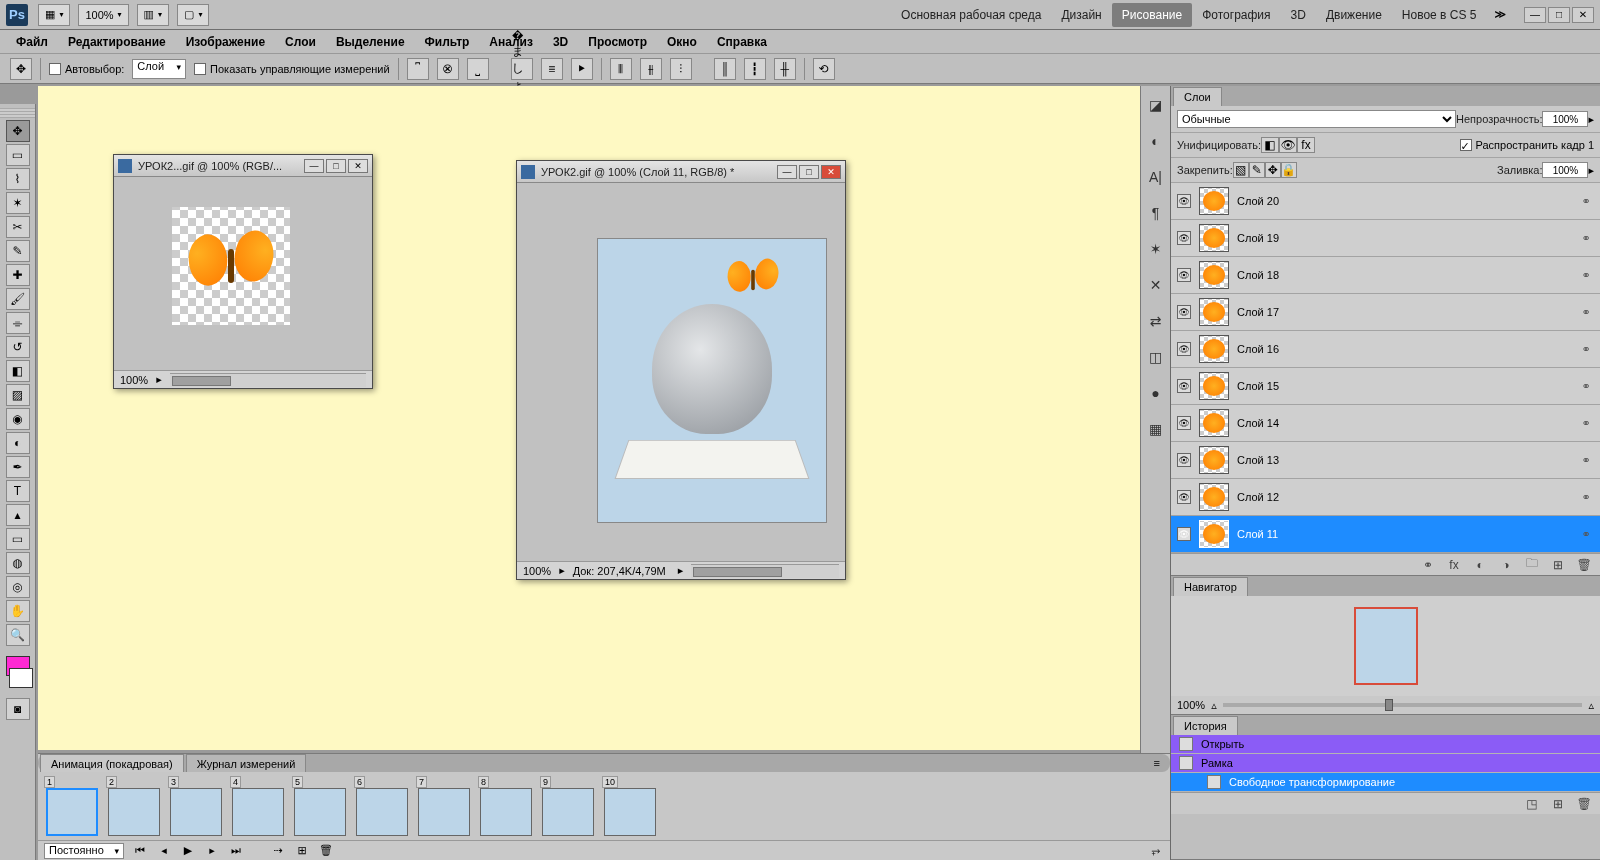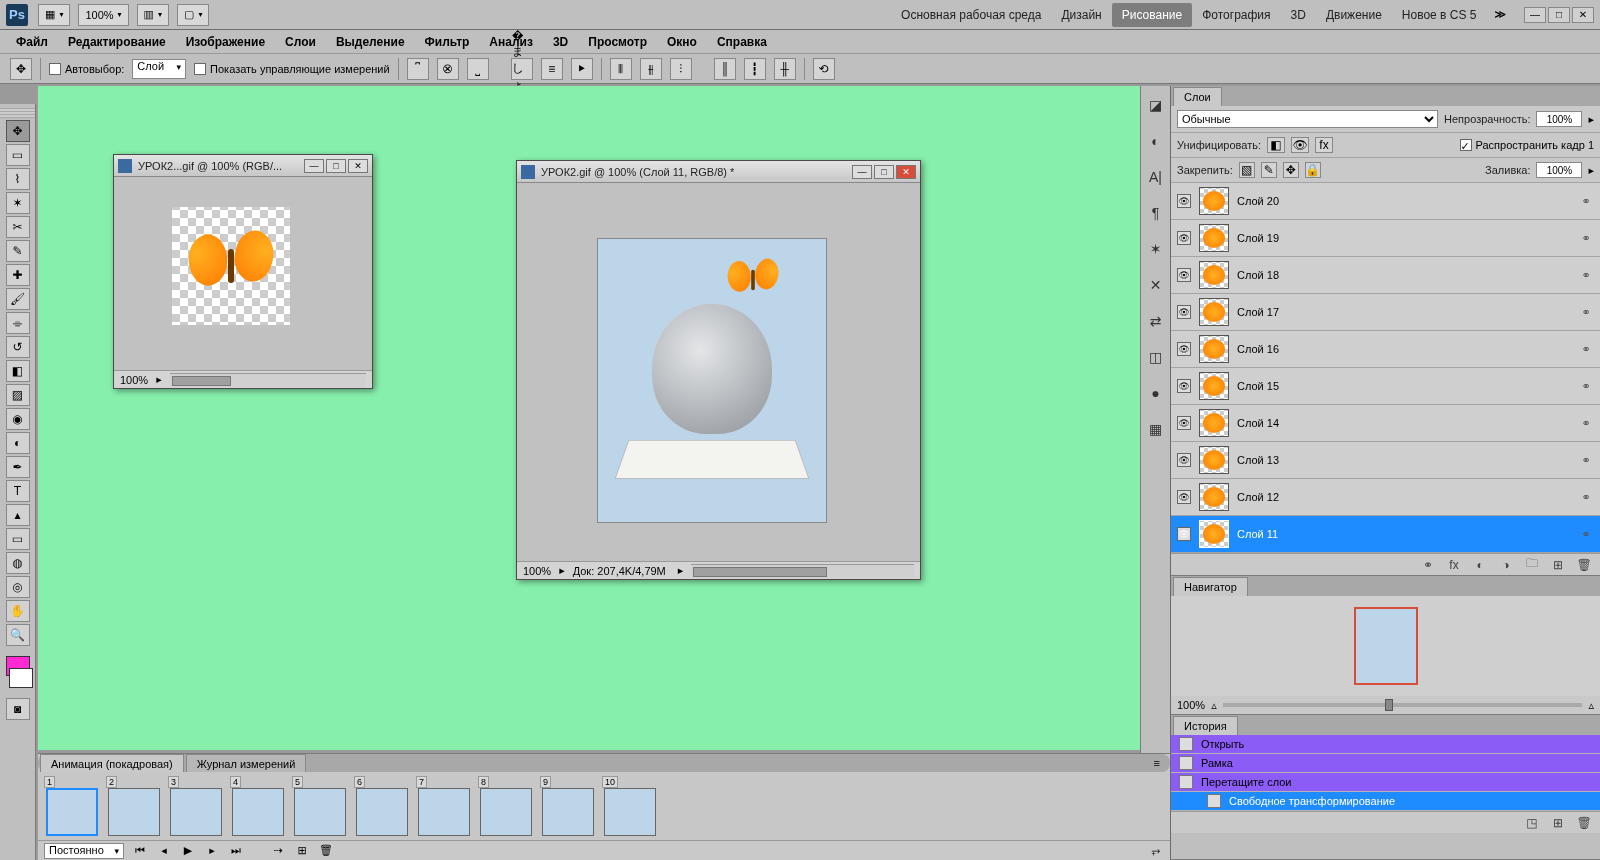--- a/index.html
+++ b/index.html
@@ -33,21 +33,21 @@
 .left-tools{position:absolute;left:0;top:84px;bottom:0;width:36px;background:#bfbfbf;border-right:1px solid #7a7a7a;display:flex;flex-direction:column;align-items:center;padding-top:4px;gap:2px;}
 .left-tools.main{top:104px;}
 .lt-grip{height:10px;width:100%;background:repeating-linear-gradient(0deg,#aaa 0 1px,#ccc 1px 3px);}
 .tool{width:24px;height:22px;background:#d2d2d2;border:1px solid #888;display:flex;align-items:center;justify-content:center;font-size:12px;cursor:pointer;position:relative;}
 .tool.active{background:#9a9a9a;border-color:#555;}
 .color-swatch{width:24px;height:20px;border:1px solid #333;}
 .fg-c{background:#ff2ad4;}
 .bg-c{background:#fff;margin-top:-10px;margin-left:6px;}
 
 
-.canvas-area{position:absolute;left:38px;top:86px;right:430px;bottom:110px;background:#86efac;}
+.canvas-area{position:absolute;left:38px;top:86px;right:430px;bottom:110px;background:#fef9c3;}
 
 .docwin{position:absolute;background:#c2c2c2;border:1px solid #4a4a4a;box-shadow:2px 2px 6px rgba(0,0,0,.4);}
 .docwin .titlebar{height:22px;background:linear-gradient(#e4e4e4,#c7c7c7);display:flex;align-items:center;padding:0 4px;border-bottom:1px solid #888;}
 .docwin .titlebar .dicon{width:14px;height:14px;background:#3a6aa0;margin-right:6px;}
 .docwin .titlebar .dtxt{flex:1;font-size:11px;color:#222;overflow:hidden;white-space:nowrap;}
 .doc-ctrls{display:flex;gap:2px;}
 .doc-btn{width:20px;height:14px;border:1px solid #777;background:#ddd;display:flex;align-items:center;justify-content:center;font-size:9px;cursor:pointer;}
 .doc-btn.close{background:#d84c3a;color:#fff;}
 .docwin .viewport{position:absolute;top:22px;left:0;right:0;bottom:18px;background:#c1c1c1;overflow:hidden;}
 .docwin .statusbar{position:absolute;left:0;right:0;bottom:0;height:18px;background:#d4d4d4;border-top:1px solid #999;display:flex;align-items:center;font-size:10px;padding:0 6px;gap:8px;}
@@ -63,21 +63,21 @@
 
 
 .dock-col{position:absolute;right:430px;top:86px;width:30px;bottom:0;background:#bfbfbf;border-left:1px solid #7a7a7a;display:flex;flex-direction:column;align-items:center;padding-top:8px;gap:14px;}
 .dock-ico{width:22px;height:22px;display:flex;align-items:center;justify-content:center;color:#333;font-size:14px;cursor:pointer;}
 
 
 .panels{position:absolute;right:0;top:86px;width:430px;bottom:0;background:#bfbfbf;border-left:1px solid #6a6a6a;display:flex;flex-direction:column;}
 .panel{border-bottom:1px solid #7a7a7a;display:flex;flex-direction:column;}
 .panel-tabs{height:20px;background:#a8a8a8;display:flex;align-items:flex-end;}
 .ptab{padding:3px 10px;background:#c9c9c9;border:1px solid #888;border-bottom:none;font-size:11px;margin-left:2px;}
-.panel-row{display:flex;align-items:center;padding:4px 6px;gap:6px;background:#c9c9c9;border-bottom:1px solid #a4a4a4;font-size:11px;}
+.panel-row{display:flex;align-items:center;padding:4px 6px;background:#c9c9c9;border-bottom:1px solid #a4a4a4;font-size:11px;}
 .panel-row .lbl{color:#222;}
 .panel-row input[type=text]{width:46px;height:16px;font-size:10px;border:1px solid #888;text-align:center;}
 .panel-row select,.mini-select{height:18px;border:1px solid #888;background:#fff;font-size:11px;}
 
 
 .layers-list{flex:1;overflow:auto;background:#cfcfcf;}
 .layer{height:37px;border-bottom:1px solid #a3a3a3;display:flex;align-items:center;padding:0 6px;gap:8px;cursor:pointer;}
 .layer .eye{width:14px;height:14px;border:1px solid #666;background:#ddd;display:flex;align-items:center;justify-content:center;font-size:9px;}
 .layer .thumb{width:30px;height:28px;border:1px solid #555; background:repeating-conic-gradient(#ccc 0% 25%,#fff 0% 50%) 0/8px 8px;position:relative;}
 .layer .thumb .bth{position:absolute;inset:3px;background:radial-gradient(circle,#ffb020,#ff7a00);border-radius:50%;}
@@ -250,21 +250,21 @@
     </div>
     <div class="statusbar">
       <span>100%</span>
       <span>▸</span>
       <div style="flex:1" class="hscroll">
           <div class="sthumb"></div>
         </div>
     </div>
   </div>
 
-  <div class="docwin" style="left:478px;top:74px;width:405px;height:420px;">
+  <div class="docwin" style="left:478px;top:74px;width:330px;height:420px;">
     <div class="titlebar">
       <div class="dicon"></div>
       <div class="dtxt">УРОК2.gif @ 100% (Слой 11, RGB/8) *</div>
       <div class="doc-ctrls">
         <div class="doc-btn">—</div>
         <div class="doc-btn">□</div>
         <div class="doc-btn close">✕</div>
       </div>
     </div>
     <div class="viewport">
@@ -454,24 +454,20 @@
         <div class="ptab">История</div>
       </div>
     <div class="hist-body" id="hist-body">
         <div class="hist-row">
           <div class="hicon"></div>
           <span>Открыть</span>
         </div>
         <div class="hist-row">
           <div class="hicon"></div>
           <span>Рамка</span>
-        </div>
-        <div class="hist-row">
-          <div class="hicon"></div>
-          <span>Перетащите слои</span>
         </div>
         <div class="hist-row sel">
           <div class="hicon"></div>
           <span>Свободное трансформирование</span>
         </div>
       </div>
     <div class="layers-foot">
       <div class="lf-ico">◳</div>
       <div class="lf-ico">⊞</div>
       <div class="lf-ico">🗑</div>

